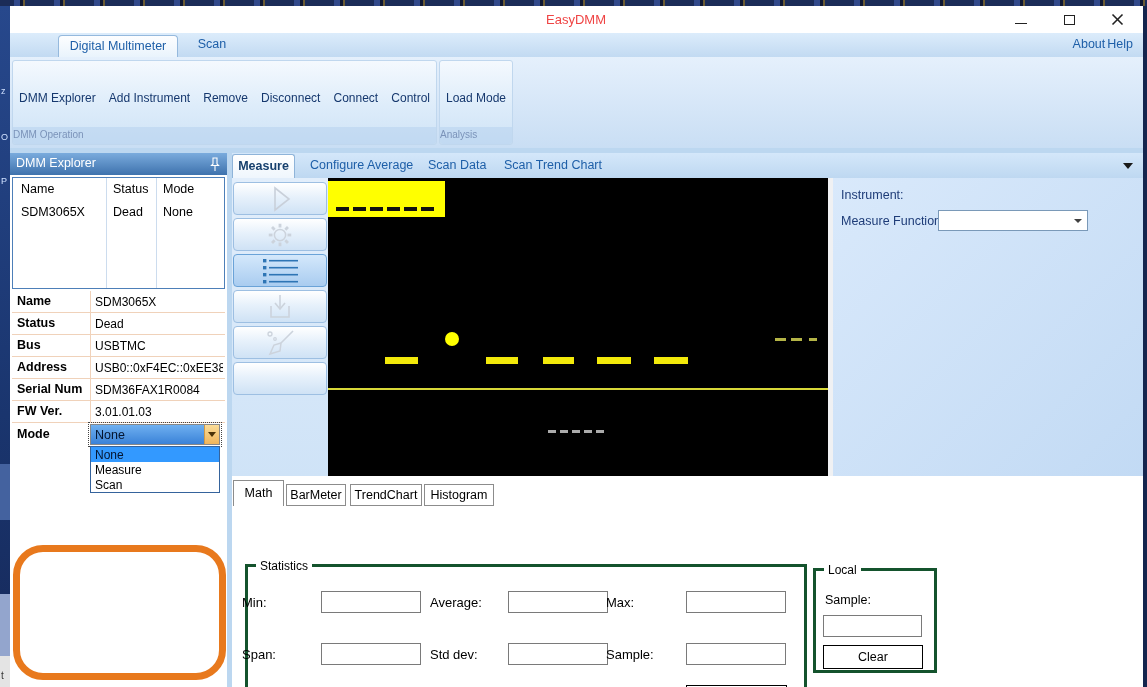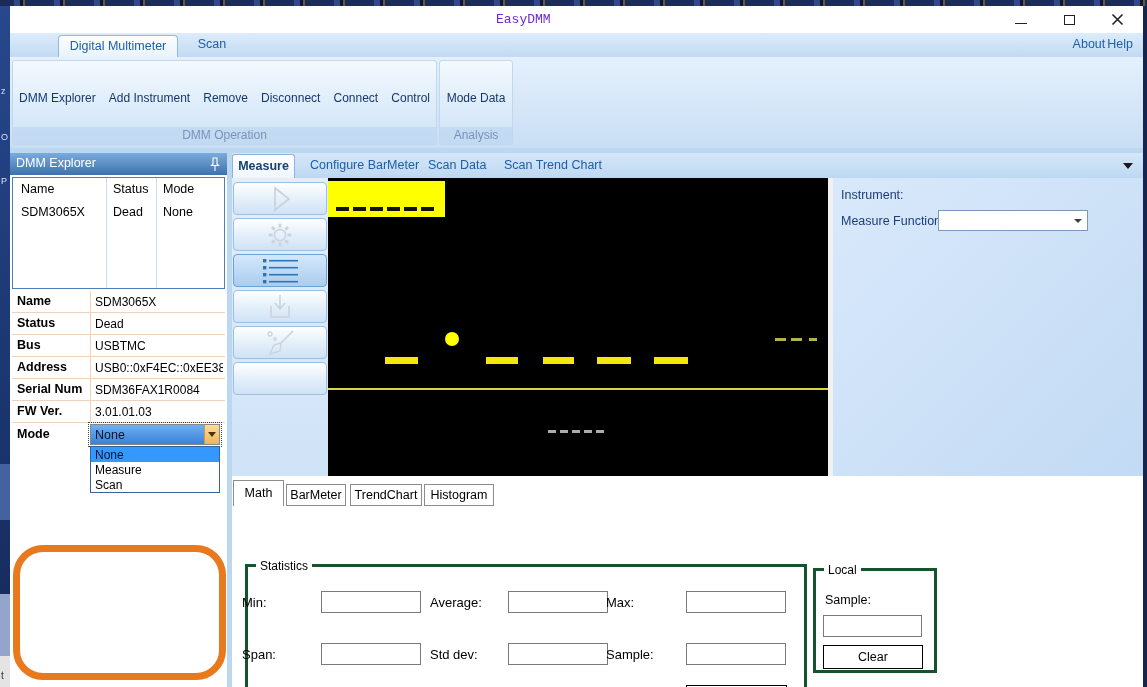--- a/index.html
+++ b/index.html
@@ -14,40 +14,40 @@
   .left-strip .frag { position:absolute; left:1px; }
   .ls-block1 { left:0; top:464px; width:10px; height:56px; background:#44629f; }
   .ls-block2 { left:0; top:594px; width:10px; height:62px; background:#93a5cd; }
   .ls-block3 { left:0; top:656px; width:10px; height:31px; background:#e4e4e4; color:#333; font-size:10px; }
   .right-strip { left:1143px; top:6px; width:4px; height:681px; background:#15254e; }
 
   
   .app { left:10px; top:6px; width:1133px; height:681px; background:#bcd7f0; }
 
   .titlebar { left:0; top:0; width:1133px; height:27px; background:#fff; }
-  .title-text { left:486px; top:6px; width:110px; text-align:left; font-size:13px; color:#6d28d9;font-family:Liberation Mono, monospace; }
+  .title-text { left:486px; top:6px; width:110px; text-align:right; font-size:13px; color:#ef4444; }
   .win-btn { top:0; width:38px; height:27px; display:flex; align-items:center; justify-content:center; }
   .min-glyph { width:12px; border-top:1.7px solid #222; margin-top:8px; }
   .max-glyph { width:11px; height:10px; border:1.5px solid #222; }
 
   .tabstrip { left:0; top:27px; width:1133px; height:24px; background:linear-gradient(#dcecfb,#c2daf2); }
   .ribbon-tab-active { left:48px; top:2px; width:120px; height:22px; background:linear-gradient(#fdfeff,#e9f3fc);
     border:1px solid #95b9dd; border-bottom:none; border-radius:4px 4px 0 0; text-align:center;
     font-size:12.5px; color:#1e5fa8; line-height:21px; }
   .ribbon-tab { left:176px; top:4px; width:52px; font-size:12.5px; color:#1e5fa8; text-align:center; }
   .menu-right { right:10px; top:4px; display:flex; gap:2px; font-size:12.5px; color:#1e5fa8; }
 
   .ribbon { left:0; top:51px; width:1133px; height:91px; background:linear-gradient(#e5f0fc,#c9def4); }
   .rgroup { position:absolute; top:3px; height:85px; background:linear-gradient(#f4f9fe,#ddecfa 55%,#cfe3f6);
     border:1px solid #c0d7ee; border-radius:3px; }
   .rgroup1 { left:2px; width:425px; }
   .rgroup2 { left:429px; width:74px; }
   .rbuttons { position:absolute; left:6px; right:6px; top:30px; display:flex; justify-content:space-between; font-size:12px; color:#16386e; white-space:nowrap; }
   .rgroup-label { position:absolute; left:0; right:0; bottom:0; height:17px; background:rgba(180,208,238,.5);
-    border-radius:0 0 3px 3px; text-align:center; font-size:12px; color:#74909f; color:#7b93b9; line-height:16px; }
+    border-radius:0 0 3px 3px; text-align:left; font-size:10px; color:#74909f; color:#7b93b9; line-height:16px; }
 
   
   .explorer { left:0; top:147px; width:217px; height:534px; background:#fff; }
   .exp-header { left:0; top:0; width:217px; height:22px; background:linear-gradient(#7aabdd,#3e72ad);
     color:#fff; font-size:12.5px; line-height:21px; padding-left:6px; }
   .pin { position:absolute; right:7px; top:4px; }
   .exp-table { left:2px; top:24px; width:213px; height:112px; border:1px solid #4d7fb8; background:#fff; font-size:12.5px; color:#000; }
   .exp-th { position:absolute; top:4px; }
   .exp-td { position:absolute; top:27px; }
   .col-line { position:absolute; top:0; bottom:0; width:1px; background:#ccdcee; }
@@ -166,21 +166,21 @@
           <span>Add Instrument</span>
           <span>Remove</span>
           <span>Disconnect</span>
           <span>Connect</span>
           <span>Control</span>
         </div>
         <div class="rgroup-label">DMM Operation</div>
       </div>
       <div class="rgroup rgroup2">
         <div class="rbuttons" style="justify-content:center">
-          <span>Mode Data</span>
+          <span>Load Mode</span>
         </div>
         <div class="rgroup-label">Analysis</div>
       </div>
     </div>
 
     <div class="abs explorer">
       <div class="abs exp-header">
         <span>DMM Explorer</span>
         <svg class="pin" width="10" height="15" viewBox="0 0 10 15">
           <path d="M3 1 h4 v6 l1.5 1.5 h-7 L3 7 z" fill="none" stroke="#fff" stroke-width="1.1"></path>
@@ -245,21 +245,21 @@
             <div class="ditem">Scan</div>
           </div>
         </div>
       </div>
 
       <div class="abs annotation"></div>
     </div>
 
     <div class="abs main-tabs">
       <div class="mtab-active">Measure</div>
-      <span class="mtab" style="left:78px">Configure BarMeter</span>
+      <span class="mtab" style="left:78px">Configure Average</span>
       <span class="mtab" style="left:196px">Scan Data</span>
       <span class="mtab" style="left:272px">Scan Trend Chart</span>
       <div class="tab-chevron"></div>
     </div>
 
     <div class="abs btncol">
       <div class="sbtn" style="top:4px">
         <svg width="32" height="30" viewBox="0 0 32 30">
           <polygon points="11,4 25,15 11,26" fill="none" stroke="#c9d0da" stroke-width="1.6"></polygon>
         </svg>

